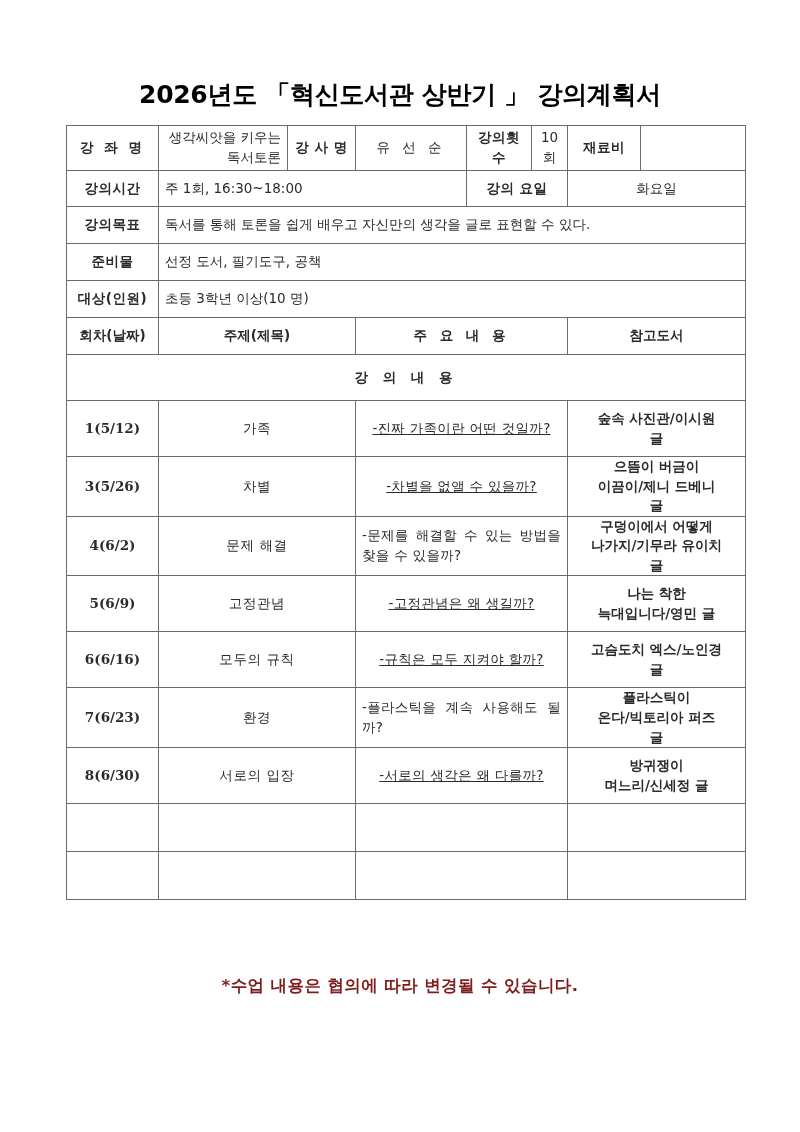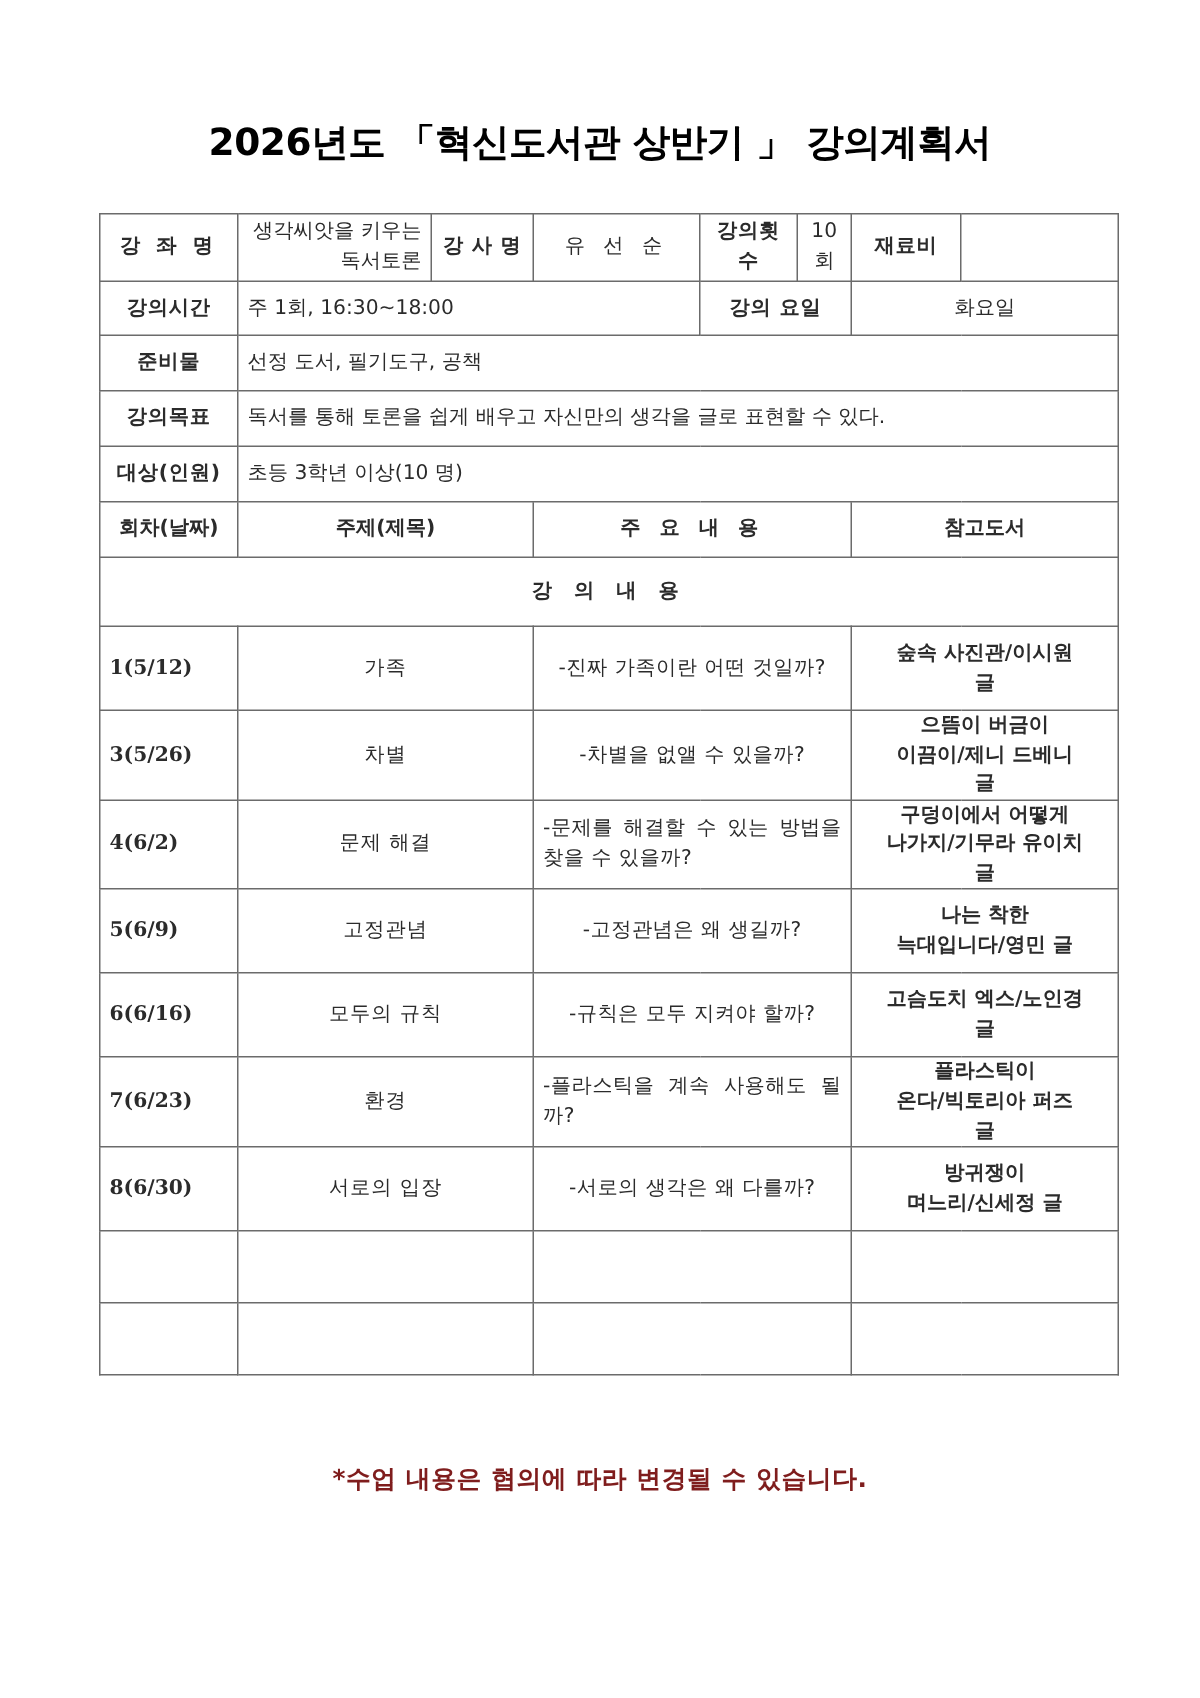--- a/index.html
+++ b/index.html
@@ -35,21 +35,21 @@
     font-weight: bold;
     letter-spacing: -0.3px;
     color: #000000;
     font-family: "DejaVu Sans", "Liberation Sans", sans-serif;
   }
 
   
   .sheet {
     position: absolute;
     left: 66px;
-    top: 142px;
+    top: 125px;
     width: 679px;
     border-collapse: collapse;
     table-layout: fixed;
     border: 1.6px solid #6b6b6b;
   }
   .sheet td {
     border: 1px solid #6b6b6b;
     padding: 0 6px;
     font-size: 13.5px;
     vertical-align: middle;
@@ -92,37 +92,37 @@
   }
   .col-head {
     text-align: center;
     font-weight: bold;
     font-size: 13.5px;
     height: 37px;
   }
   .col-head-sp { letter-spacing: 4px; }
 
   .r-no {
-    text-align: left;
+    text-align: center;
     font-weight: bold;
     font-size: 13px;
     font-family: "DejaVu Serif", "Liberation Serif", serif;
     color: #151515;
     margin-left: 12px;
   }
   .r-topic { text-align: center; font-size: 14px; letter-spacing: 0.6px; }
   .r-content {
     text-align: justify;
     text-align-last: left;
     font-size: 14px;
     padding-left: 9px;
     padding-right: 7px;
     letter-spacing: 0.3px;
   }
-  .r-content.one-line { text-align: left; text-align-last: center; }
+  .r-content.one-line { text-align: left; text-align-last: center; text-decoration: underline; }
   .r-book {
     text-align: center;
     font-size: 12.5px;
     font-weight: bold;
     line-height: 1.2;
     padding: 1px 3px;
     color: #1c1c1c;
   }
 
   .row-1line { height: 56px; }
@@ -177,27 +177,27 @@
       </tr>
 
       <tr style="height:36px">
         <td class="lbl">강의시간</td>
         <td class="val no-r" colspan="3">주 1회, 16:30~18:00</td>
         <td class="lbl dot-l dot-r" colspan="2">강의 요일</td>
         <td class="val-c dot-l" colspan="2">화요일</td>
       </tr>
 
       <tr style="height:37px">
+        <td class="lbl">강의목표</td>
+        <td class="val" colspan="7">독서를 통해 토론을 쉽게 배우고 자신만의 생각을 글로 표현할 수 있다.</td>
+      </tr>
+
+      <tr style="height:37px">
         <td class="lbl">준비물</td>
         <td class="val" colspan="7">선정 도서, 필기도구, 공책</td>
-      </tr>
-
-      <tr style="height:37px">
-        <td class="lbl">강의목표</td>
-        <td class="val" colspan="7">독서를 통해 토론을 쉽게 배우고 자신만의 생각을 글로 표현할 수 있다.</td>
       </tr>
 
       <tr style="height:37px">
         <td class="lbl">대상(인원)</td>
         <td class="val" colspan="7">초등 3학년 이상(10 명)</td>
       </tr>
 
       <tr>
         <td class="col-head">회차(날짜)</td>
         <td class="col-head dot-r" colspan="2">주제(제목)</td>

